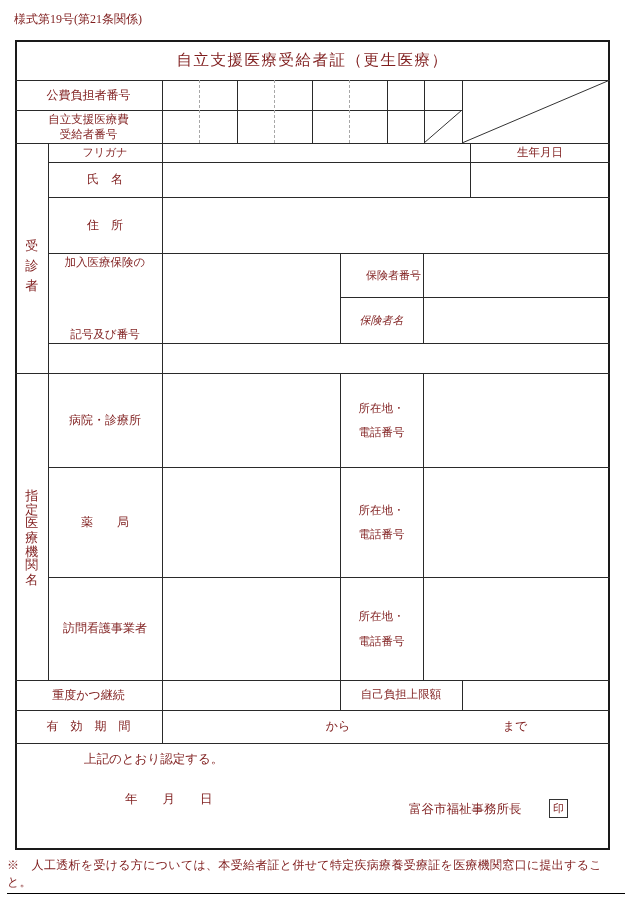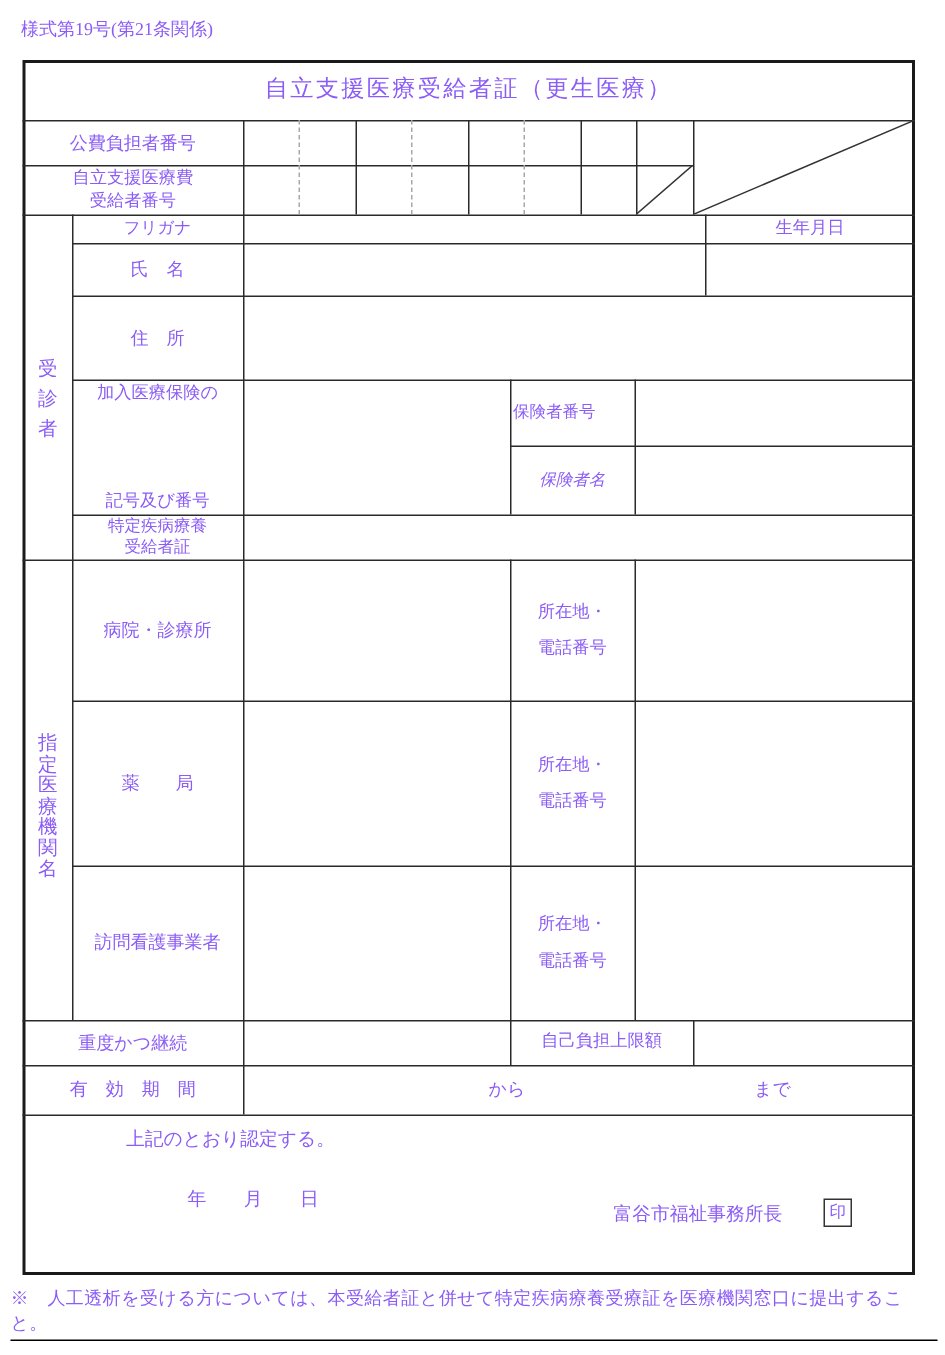--- a/index.html
+++ b/index.html
@@ -1,18 +1,18 @@
 <!DOCTYPE html>
 <html><head>
 <meta charset="utf-8">
 <style>
   html,body { margin:0; padding:0; background:#ffffff; }
   .page {
     position:relative; width:630px; height:903px; background:#fff;
-    font-family:"Liberation Serif","DejaVu Serif",serif; color:#8b5cf6;
+    font-family:"Liberation Serif","DejaVu Serif",serif; color:#7f1d1d;
     overflow:hidden;
   }
   .outer { position:absolute; left:15px; top:40px; width:595px; height:810px;
     border:2px solid #1a1a1a; box-sizing:border-box; }
   .hl { position:absolute; height:1px; background:#2a2a2a; }
   .vl { position:absolute; width:1px; background:#2a2a2a; }
   .vd { position:absolute; width:0; border-left:1px dashed #a8a8a8; }
   .lbl { position:absolute; display:flex; align-items:center; justify-content:center;
     text-align:center; font-size:12px; line-height:1.35; box-sizing:border-box; }
   .two { flex-direction:column; }
@@ -87,27 +87,23 @@
 
   <div class="lbl" style="left:48px; top:162px; width:114px; height:35px;">氏　名</div>
 
   <div class="lbl" style="left:48px; top:197px; width:114px; height:56px;">住　所</div>
 
   <div class="lbl two" style="left:48px; top:253px; width:114px; height:90px; font-size:11.5px; line-height:2.3;gap:46px;">
     <span>加入医療保険の</span>
     <span>記号及び番号</span>
   </div>
 
-  <div class="lbl" style="left:328px; top:253px; width:83px; height:44px; font-size:11px;">保険者番号</div>
+  <div class="lbl" style="left:352px; top:253px; width:83px; height:44px; font-size:11px;">保険者番号</div>
   <div class="lbl" style="left:340px; top:297px; width:83px; height:46px; font-size:11px;font-style:italic;">保険者名</div>
 
-  <div class="lbl two" style="left:48px; top:343px; width:114px; height:30px; font-size:11px; line-height:1.3;">
-    <span>特定疾病療養</span>
-    <span>受給者証</span>
-  </div>
 
   <div class="lbl" style="left:15px; top:373px; width:33px; height:307px;">
     <span class="vert" style="font-size:13px; letter-spacing:14px;">指定医療機関名</span>
   </div>
 
   <div class="lbl" style="left:48px; top:373px; width:114px; height:94px;">病院・診療所</div>
   <div class="lbl two" style="left:340px; top:373px; width:83px; height:94px; font-size:11.5px; line-height:2.1;">
     <span>所在地・</span>
     <span>電話番号</span>
   </div>

